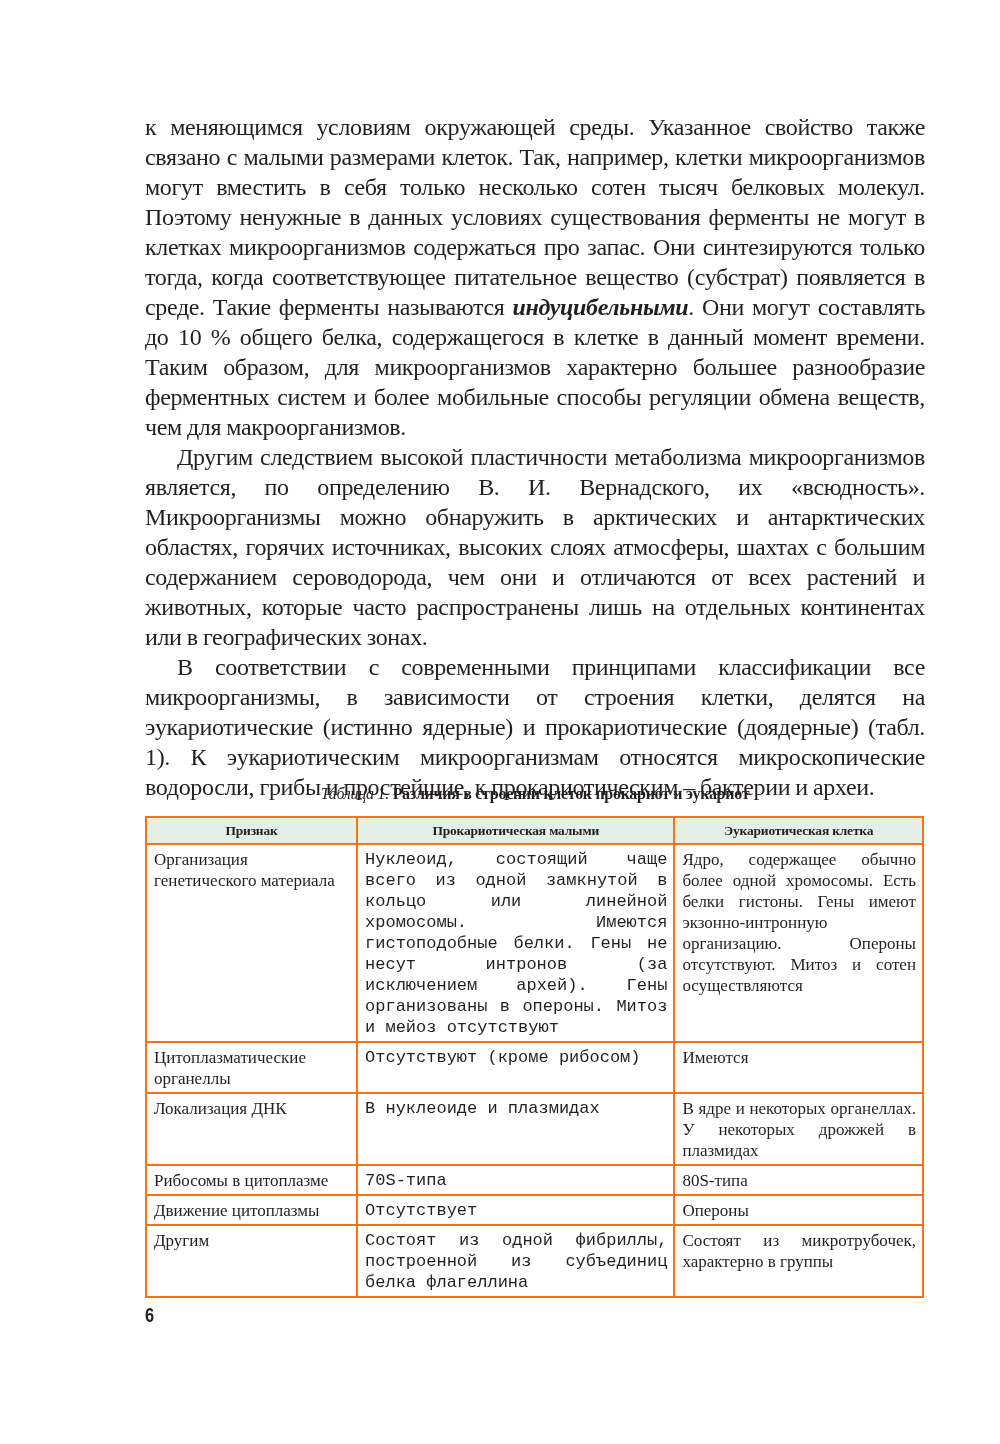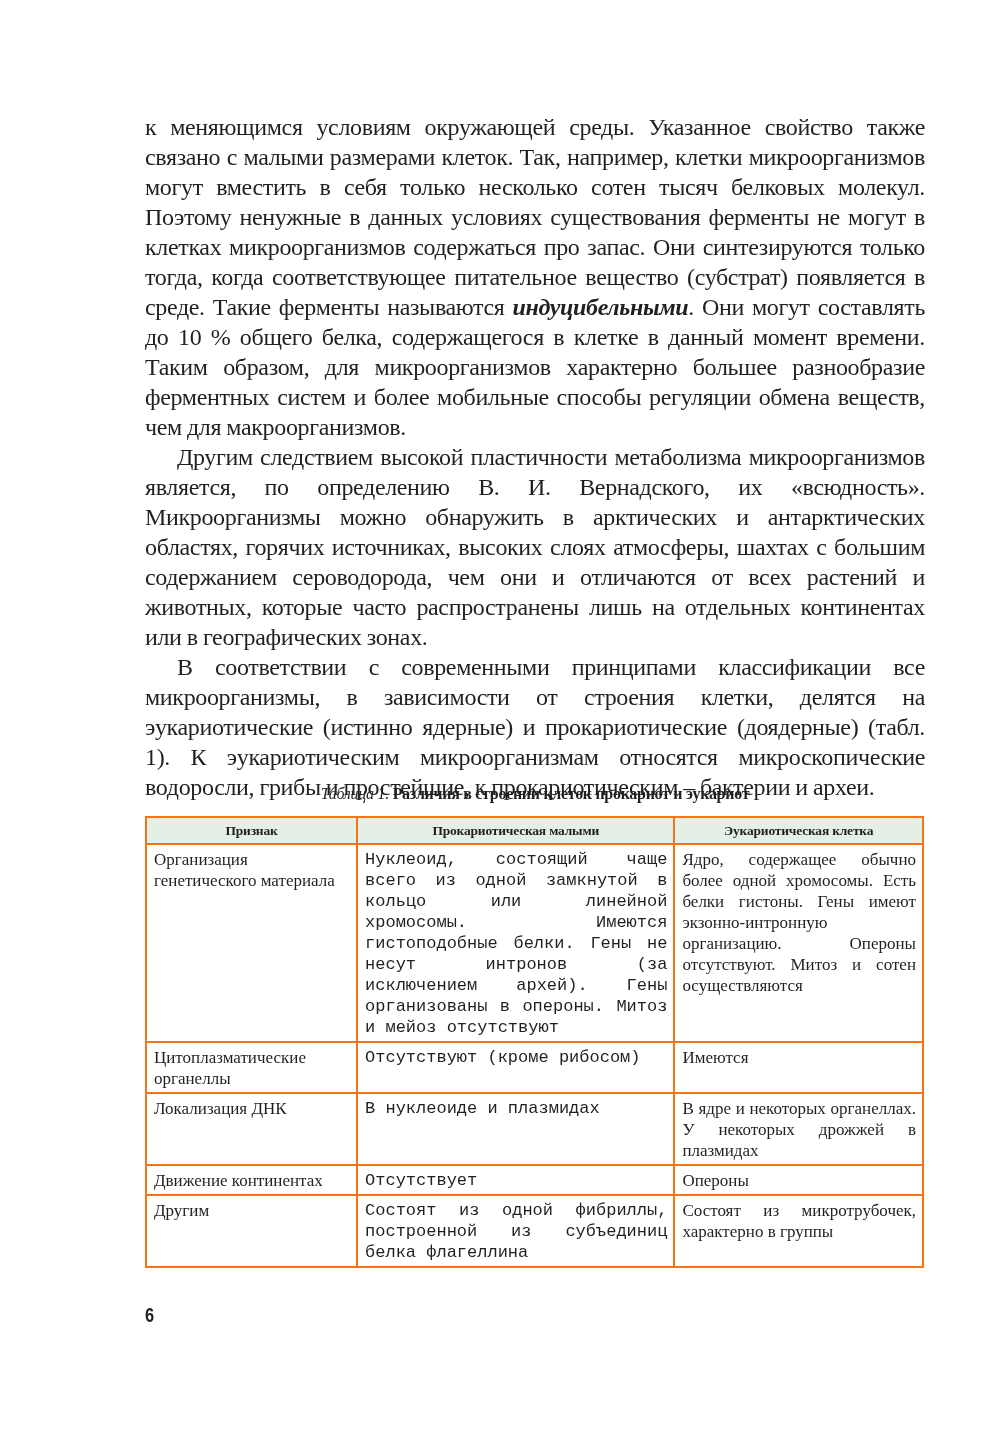--- a/index.html
+++ b/index.html
@@ -131,21 +131,26 @@
       <td class="c0">Цитоплазматические органеллы</td>
       <td class="c1">Отсутствуют (кроме рибосом)</td>
       <td class="c2">Имеются</td>
     </tr>
     <tr>
       <td class="c0">Локализация ДНК</td>
       <td class="c1">В нуклеоиде и плазмидах</td>
       <td class="c2">В ядре и некоторых органеллах. У некоторых дрожжей в плазмидах</td>
     </tr>
     <tr>
-      <td class="c0">Движение континентах</td>
+      <td class="c0">Рибосомы в цитоплазме</td>
+      <td class="c1">70S-типа</td>
+      <td class="c2">80S-типа</td>
+    </tr>
+    <tr>
+      <td class="c0">Движение цитоплазмы</td>
       <td class="c1">Отсутствует</td>
       <td class="c2">Опероны</td>
     </tr>
     <tr>
       <td class="c0">Другим</td>
       <td class="c1">Состоят из одной фибриллы, построенной из субъединиц белка флагеллина</td>
       <td class="c2">Состоят из микротрубочек, характерно в группы</td>
     </tr>
   </tbody>
 </table>

